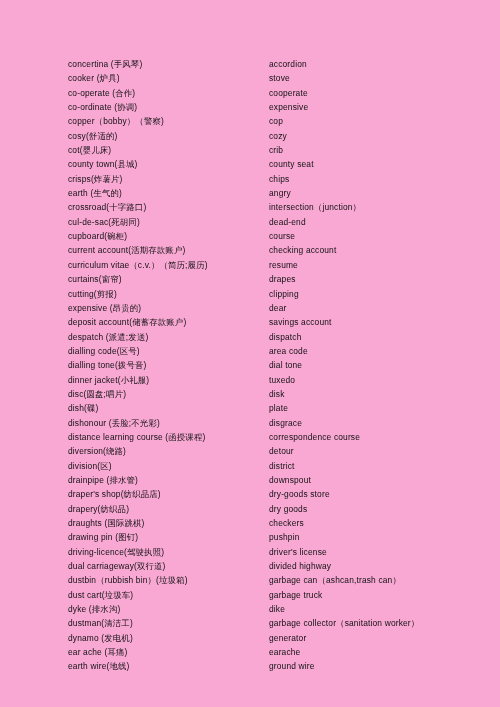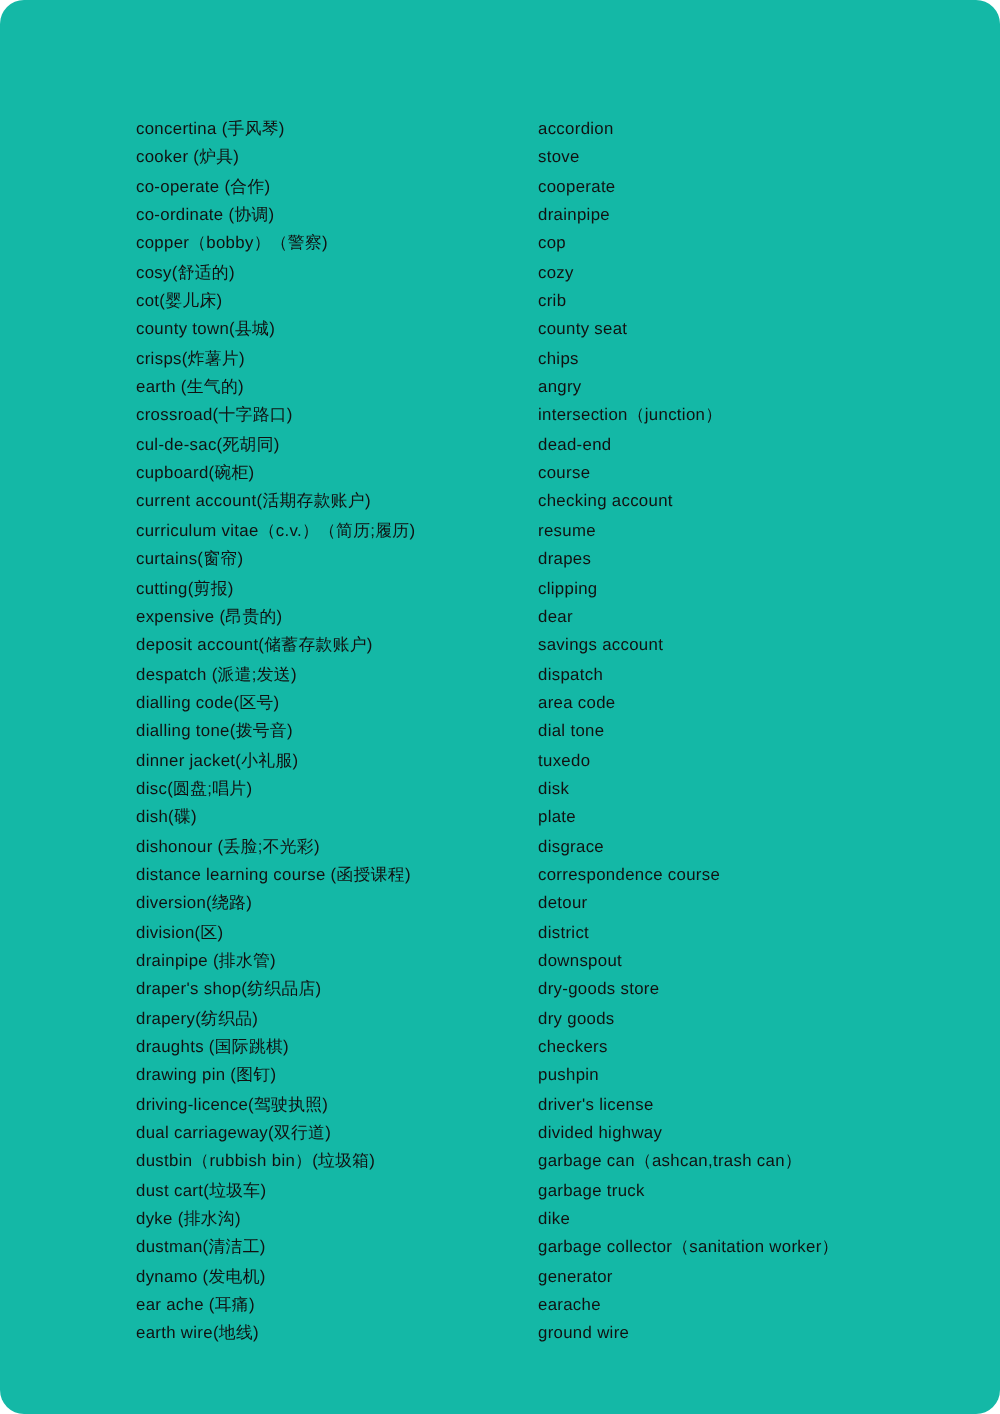--- a/index.html
+++ b/index.html
@@ -15,22 +15,21 @@
     font-family: "Liberation Sans", "DejaVu Sans", sans-serif;
     color: #000000;
     overflow: hidden;
   }
   .page {
     position: absolute;
     left: 0;
     top: 0;
     width: 500px;
     height: 707px;
-    background: #14b8a6;
-    border-radius: 12px;
+    background: #f9a8d4;
   }
   .vocab-table {
     position: absolute;
     left: 68px;
     top: 57px;
     width: 420px;
     border-collapse: collapse;
     table-layout: fixed;
   }
   .vocab-table tr {
@@ -67,21 +66,21 @@
         <tr>
           <td class="col-british">cooker (炉具)</td>
           <td class="col-american">stove</td>
         </tr>
         <tr>
           <td class="col-british">co-operate (合作)</td>
           <td class="col-american">cooperate</td>
         </tr>
         <tr>
           <td class="col-british">co-ordinate (协调)</td>
-          <td class="col-american">drainpipe</td>
+          <td class="col-american">expensive</td>
         </tr>
         <tr>
           <td class="col-british">copper（bobby）（警察)</td>
           <td class="col-american">cop</td>
         </tr>
         <tr>
           <td class="col-british">cosy(舒适的)</td>
           <td class="col-american">cozy</td>
         </tr>
         <tr>

